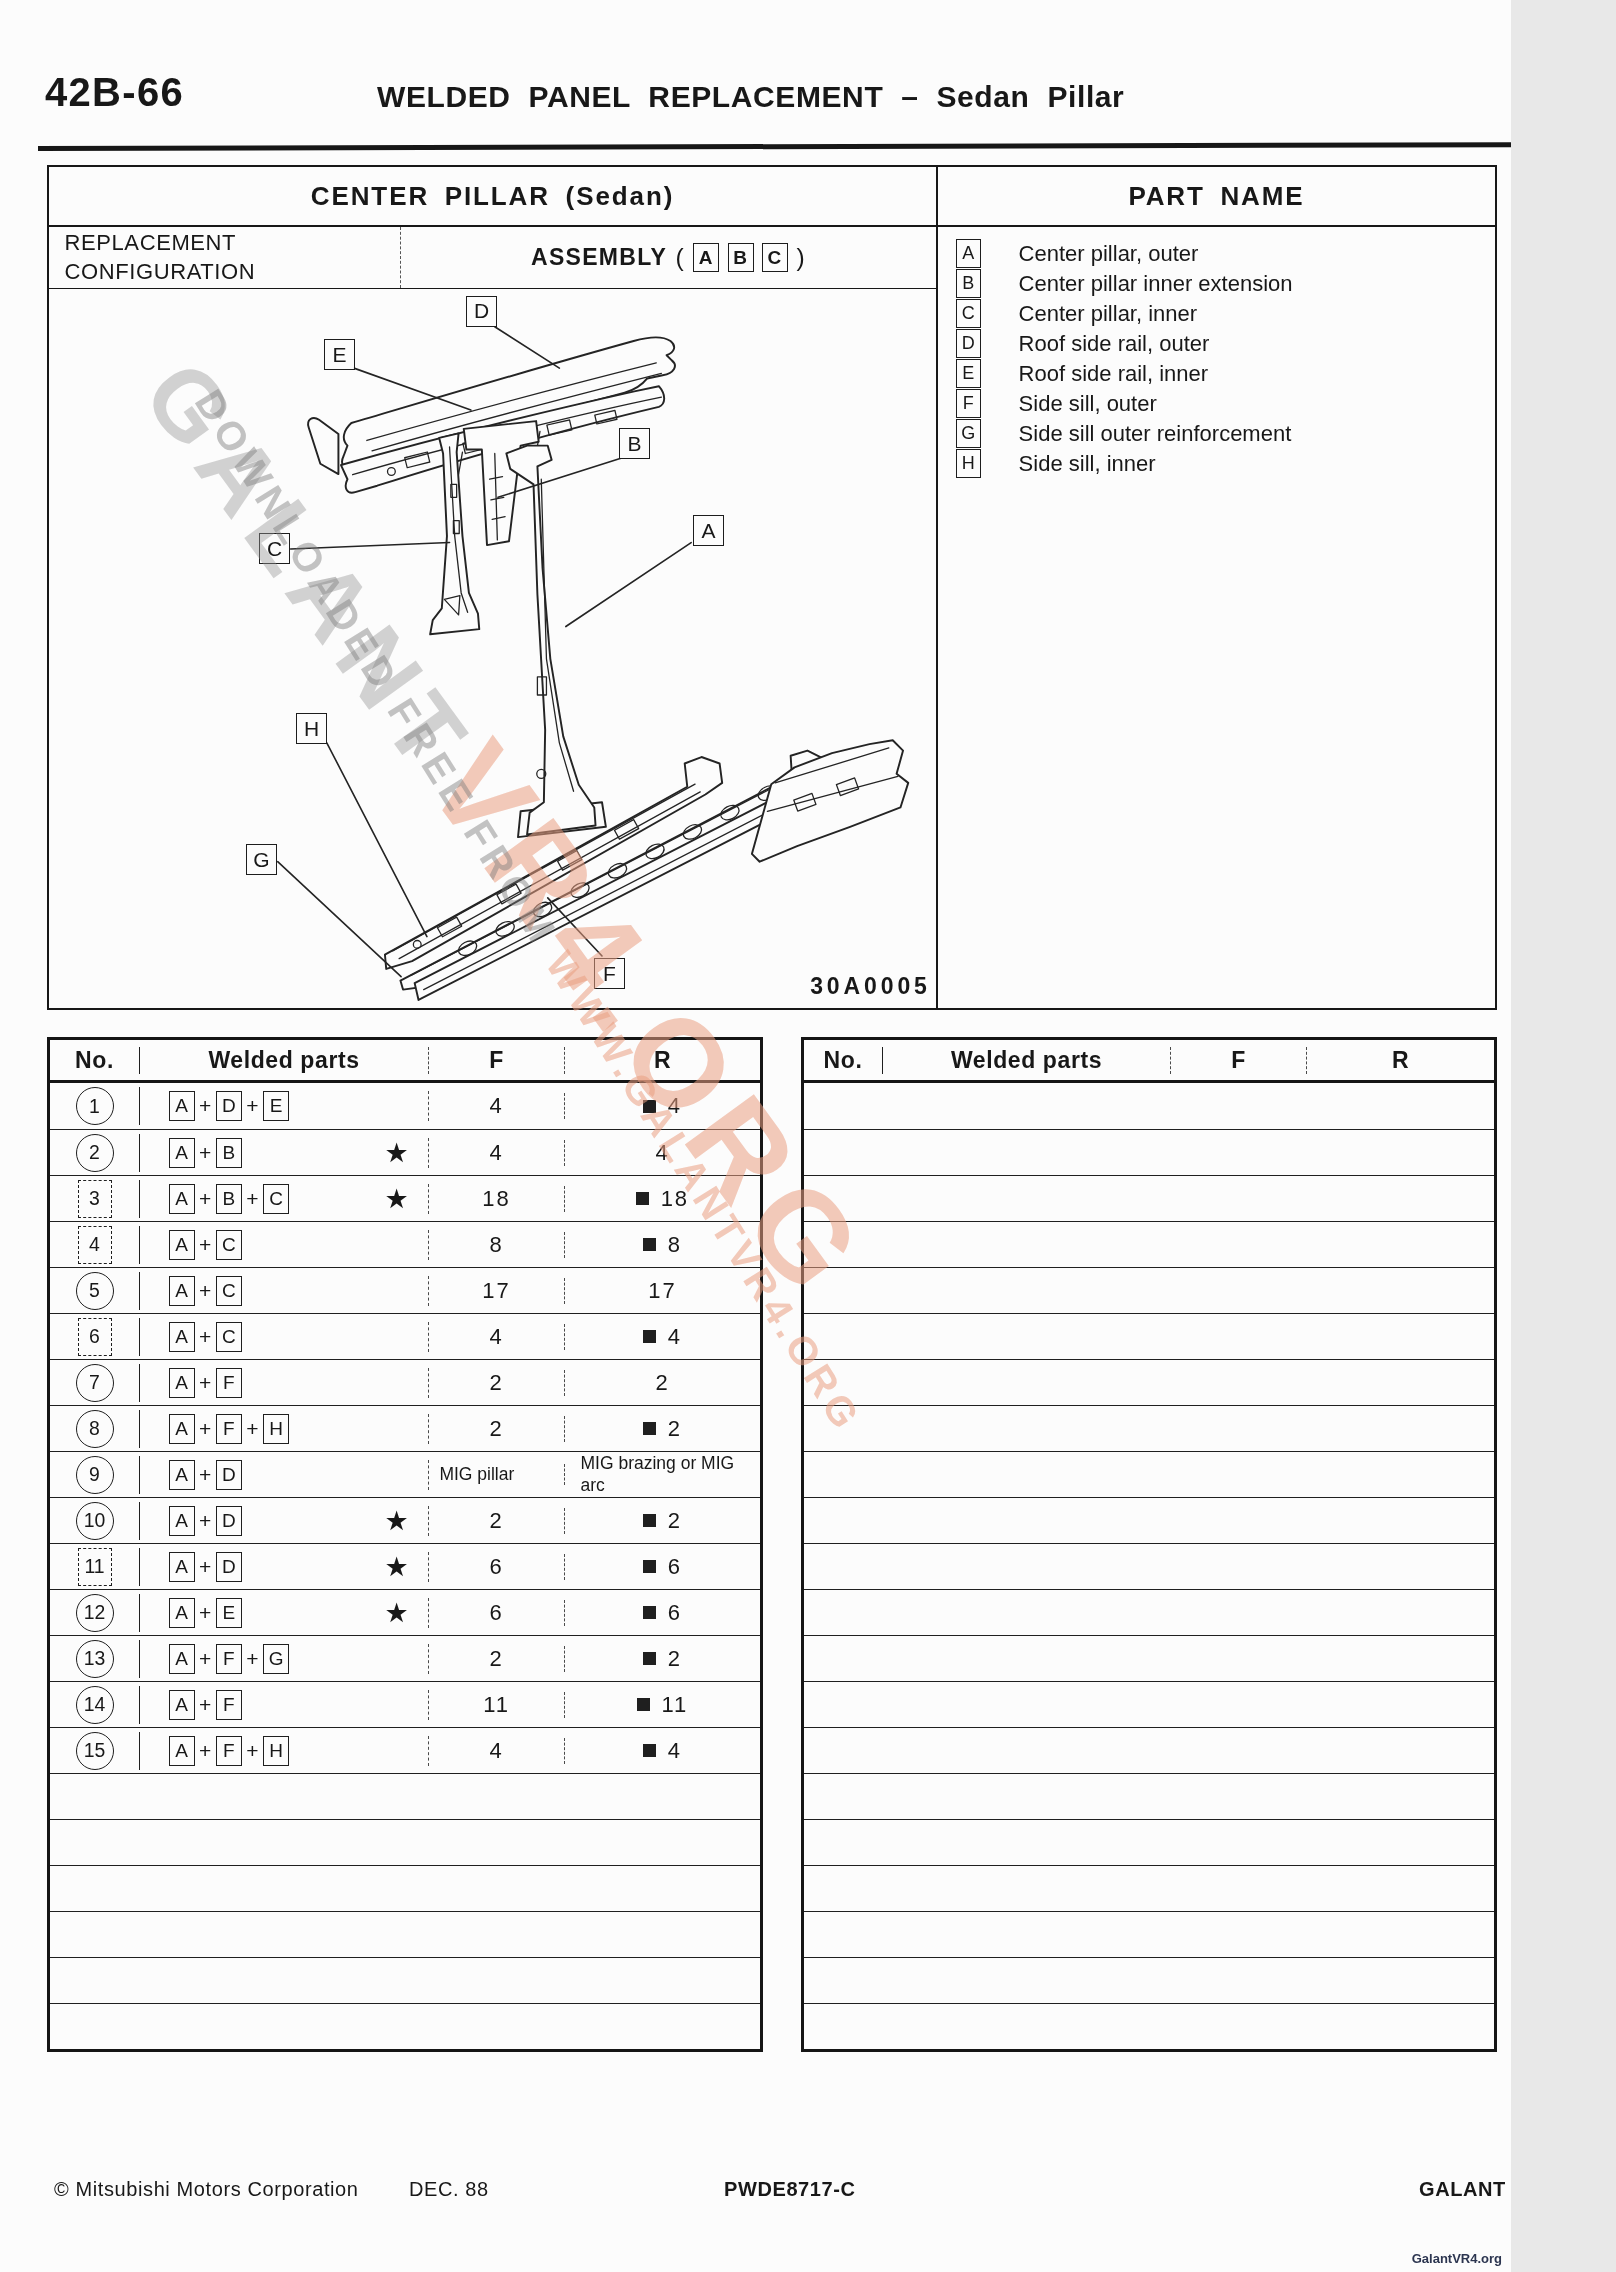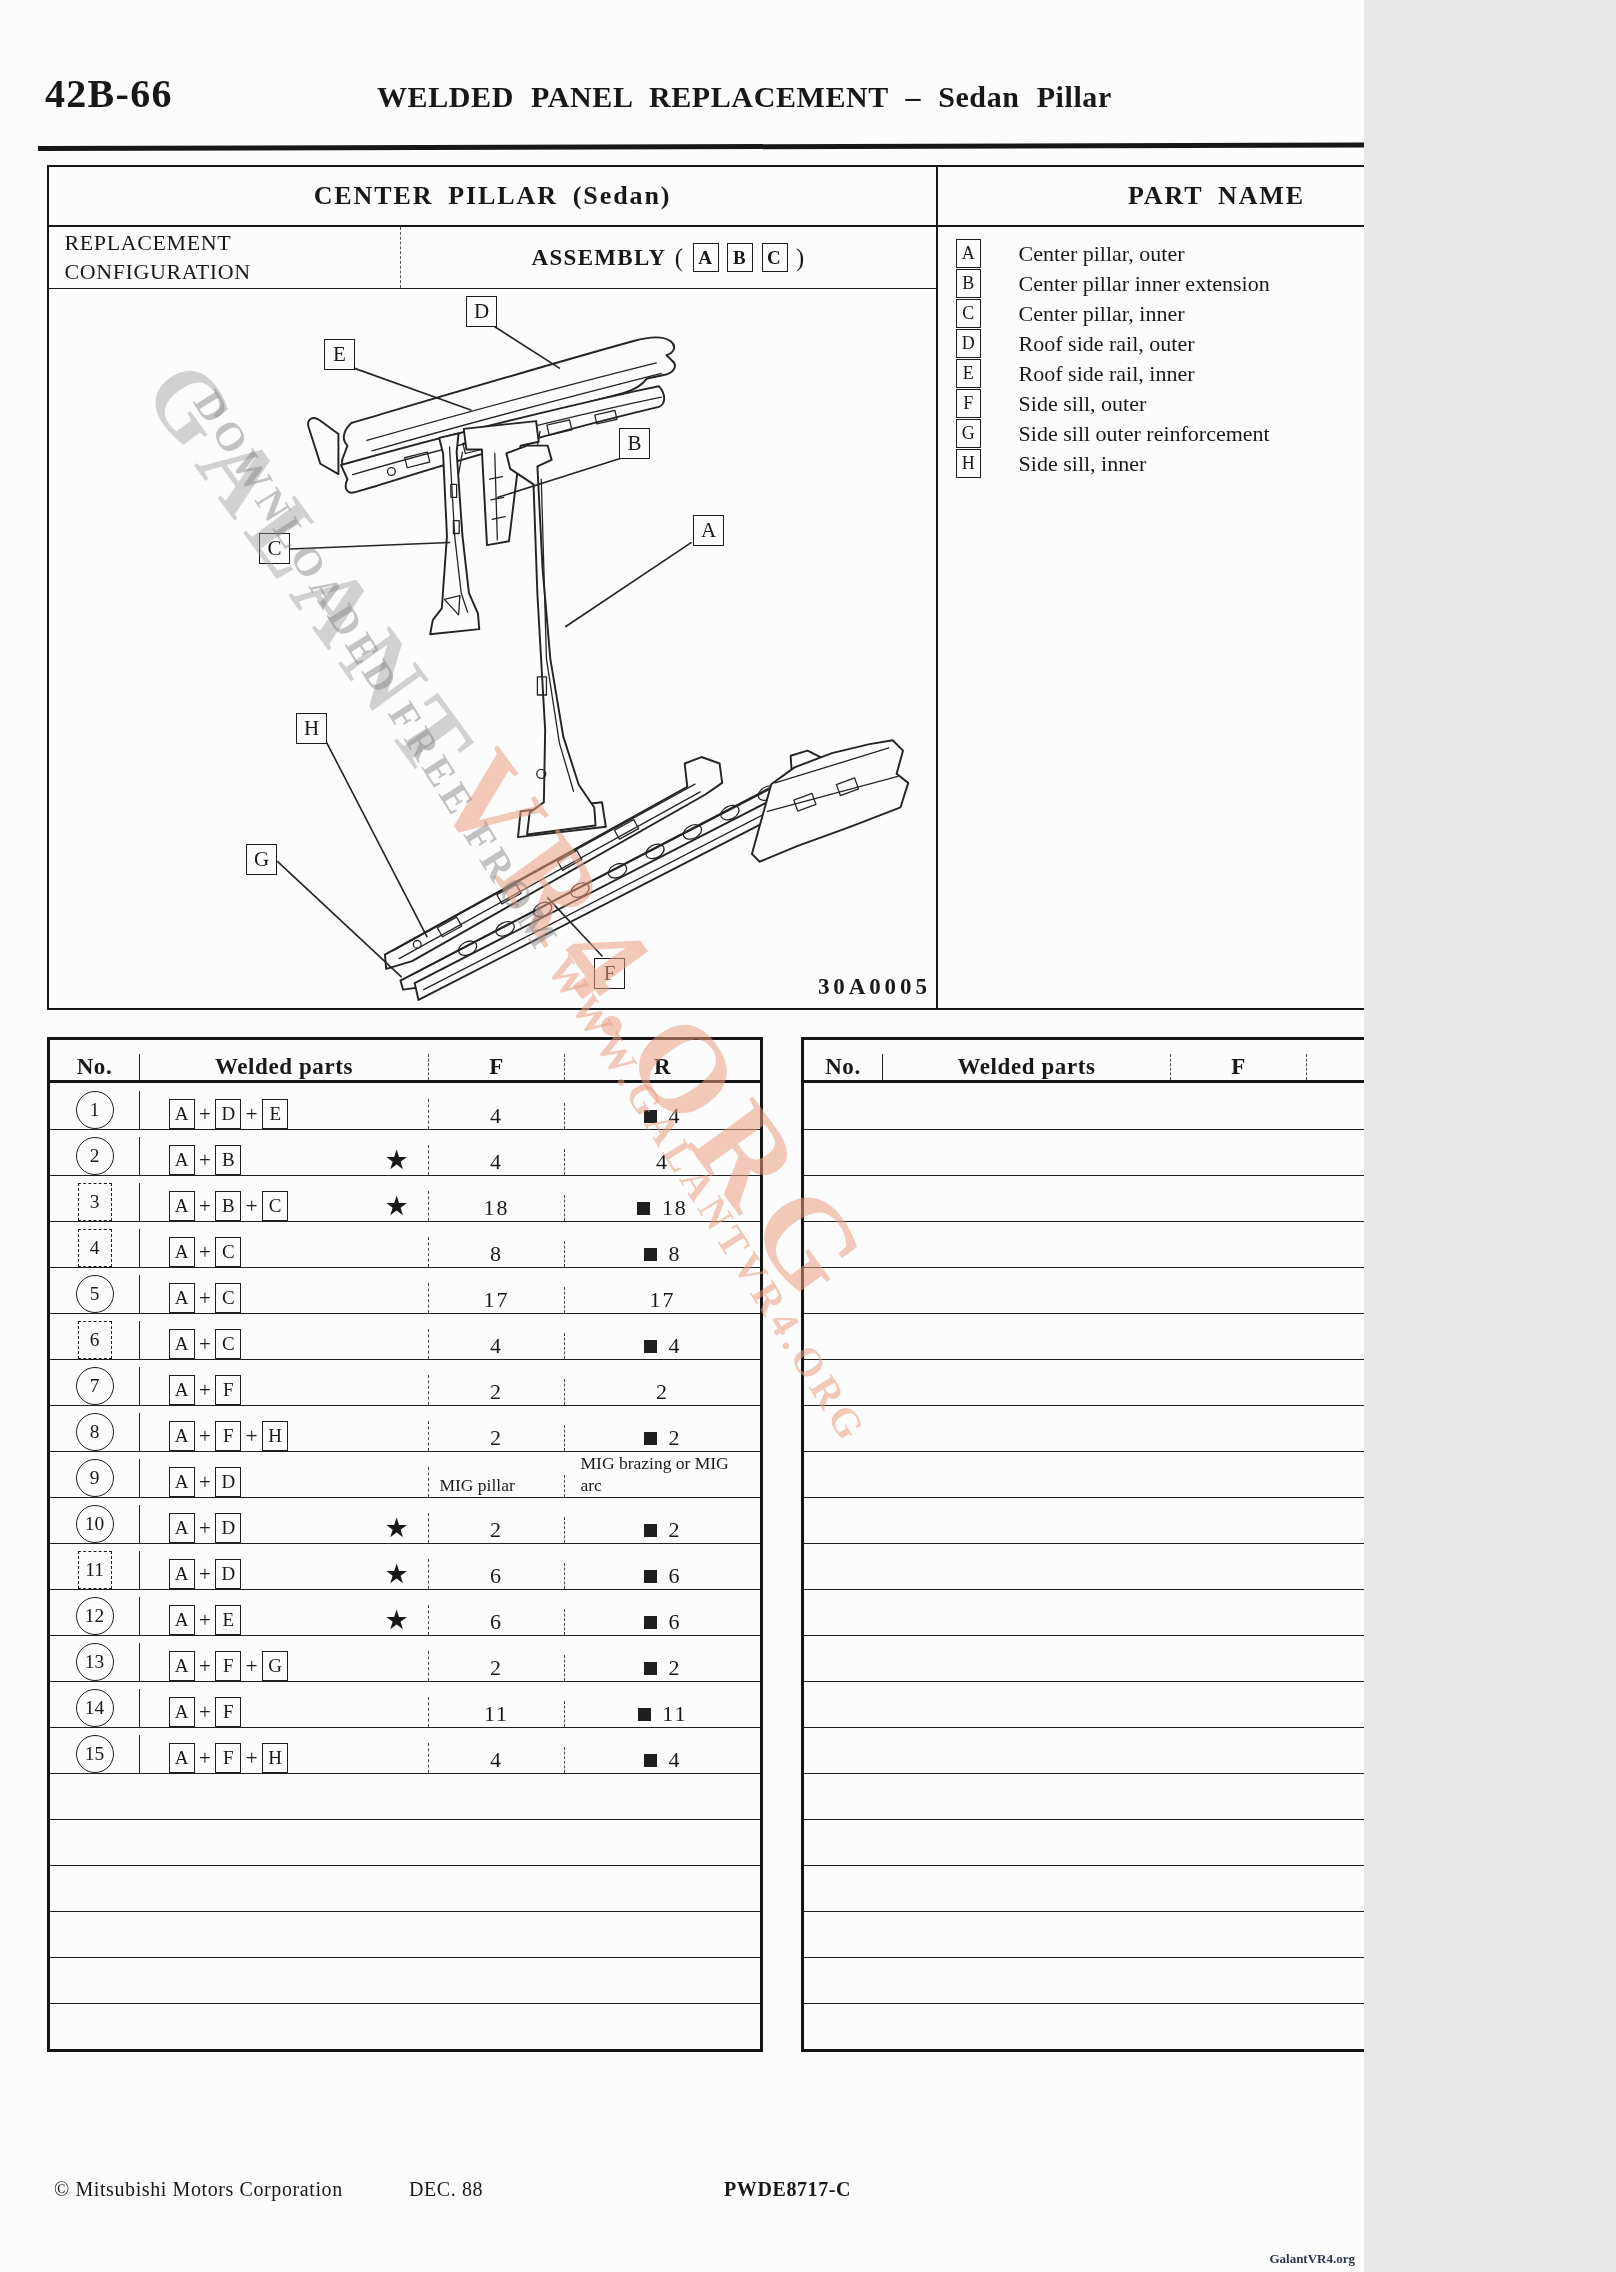--- a/index.html
+++ b/index.html
@@ -1,17 +1,17 @@
 <!DOCTYPE html>
 <html style="font-size:10.4px"><head>
 <meta charset="utf-8">
 <style>
   html,body{margin:0;padding:0;background:#e8e8e8;}
-  .page{position:relative;width:1364px;height:2273px;background:#fcfcfc;
-        font-family:Liberation Serif, serif;color:#181818;overflow:hidden;}
+  .page{position:relative;width:1511px;height:2273px;background:#fcfcfc;
+        font-family:Liberation Sans, sans-serif;color:#181818;overflow:hidden;}
 
   
   .page-code{position:absolute;left:45px;top:70px;font-size:40px;font-weight:bold;letter-spacing:1.3px;}
   .page-title{position:absolute;left:377px;top:80px;font-size:30px;font-weight:bold;
               letter-spacing:0.6px;word-spacing:9px;}
   .hrule{position:absolute;left:38px;top:144px;width:1544px;height:5.2px;background:#171717;
          transform:rotate(-0.15deg);}
 
   
   .mainbox{position:absolute;left:47px;top:165px;width:1450px;height:845px;
@@ -41,21 +41,21 @@
 
   .partlist{padding-top:11.7px;}
   .pitem{height:30px;display:flex;align-items:center;padding-left:18px;font-size:22px;}
   .pletter{width:24.6px;height:28.5px;flex:none;border:1.9px solid #1d1d1d;display:flex;align-items:center;
            justify-content:center;font-size:18px;box-sizing:border-box;margin-right:38px;}
 
   
   .tbl{position:absolute;top:1037px;border:3.2px solid #151515;box-sizing:border-box;background:transparent;}
   .tbl.tl{left:47px;width:716px;}
   .tbl.tr2{left:801px;width:696px;}
-  .tr{display:flex;height:46px;border-top:1.9px solid #1f1f1f;box-sizing:border-box;align-items:flex-end;}
+  .tr{display:flex;height:46px;border-top:1.9px solid #1f1f1f;box-sizing:border-box;align-items:center;}
   .tr.th{height:43px;border-top:none;border-bottom:3.2px solid #151515;font-weight:bold;}
   .tr.th + .tr{border-top:none;}
   .td{display:flex;align-items:center;justify-content:center;box-sizing:border-box;position:relative;
       font-size:22px;}
   .tr.th .td{font-size:23px;letter-spacing:0.6px;}
   .c1{border-right:1.9px solid #1f1f1f;flex:none;}
   .c2{border-right:1.3px dashed #4a4a4a;flex:none;justify-content:flex-start;padding-left:28.5px;}
   .c3{border-right:1.3px dashed #4a4a4a;flex:none;}
   .c4{flex:1;}
   .tr.th .c2{justify-content:center;padding-left:0;}

